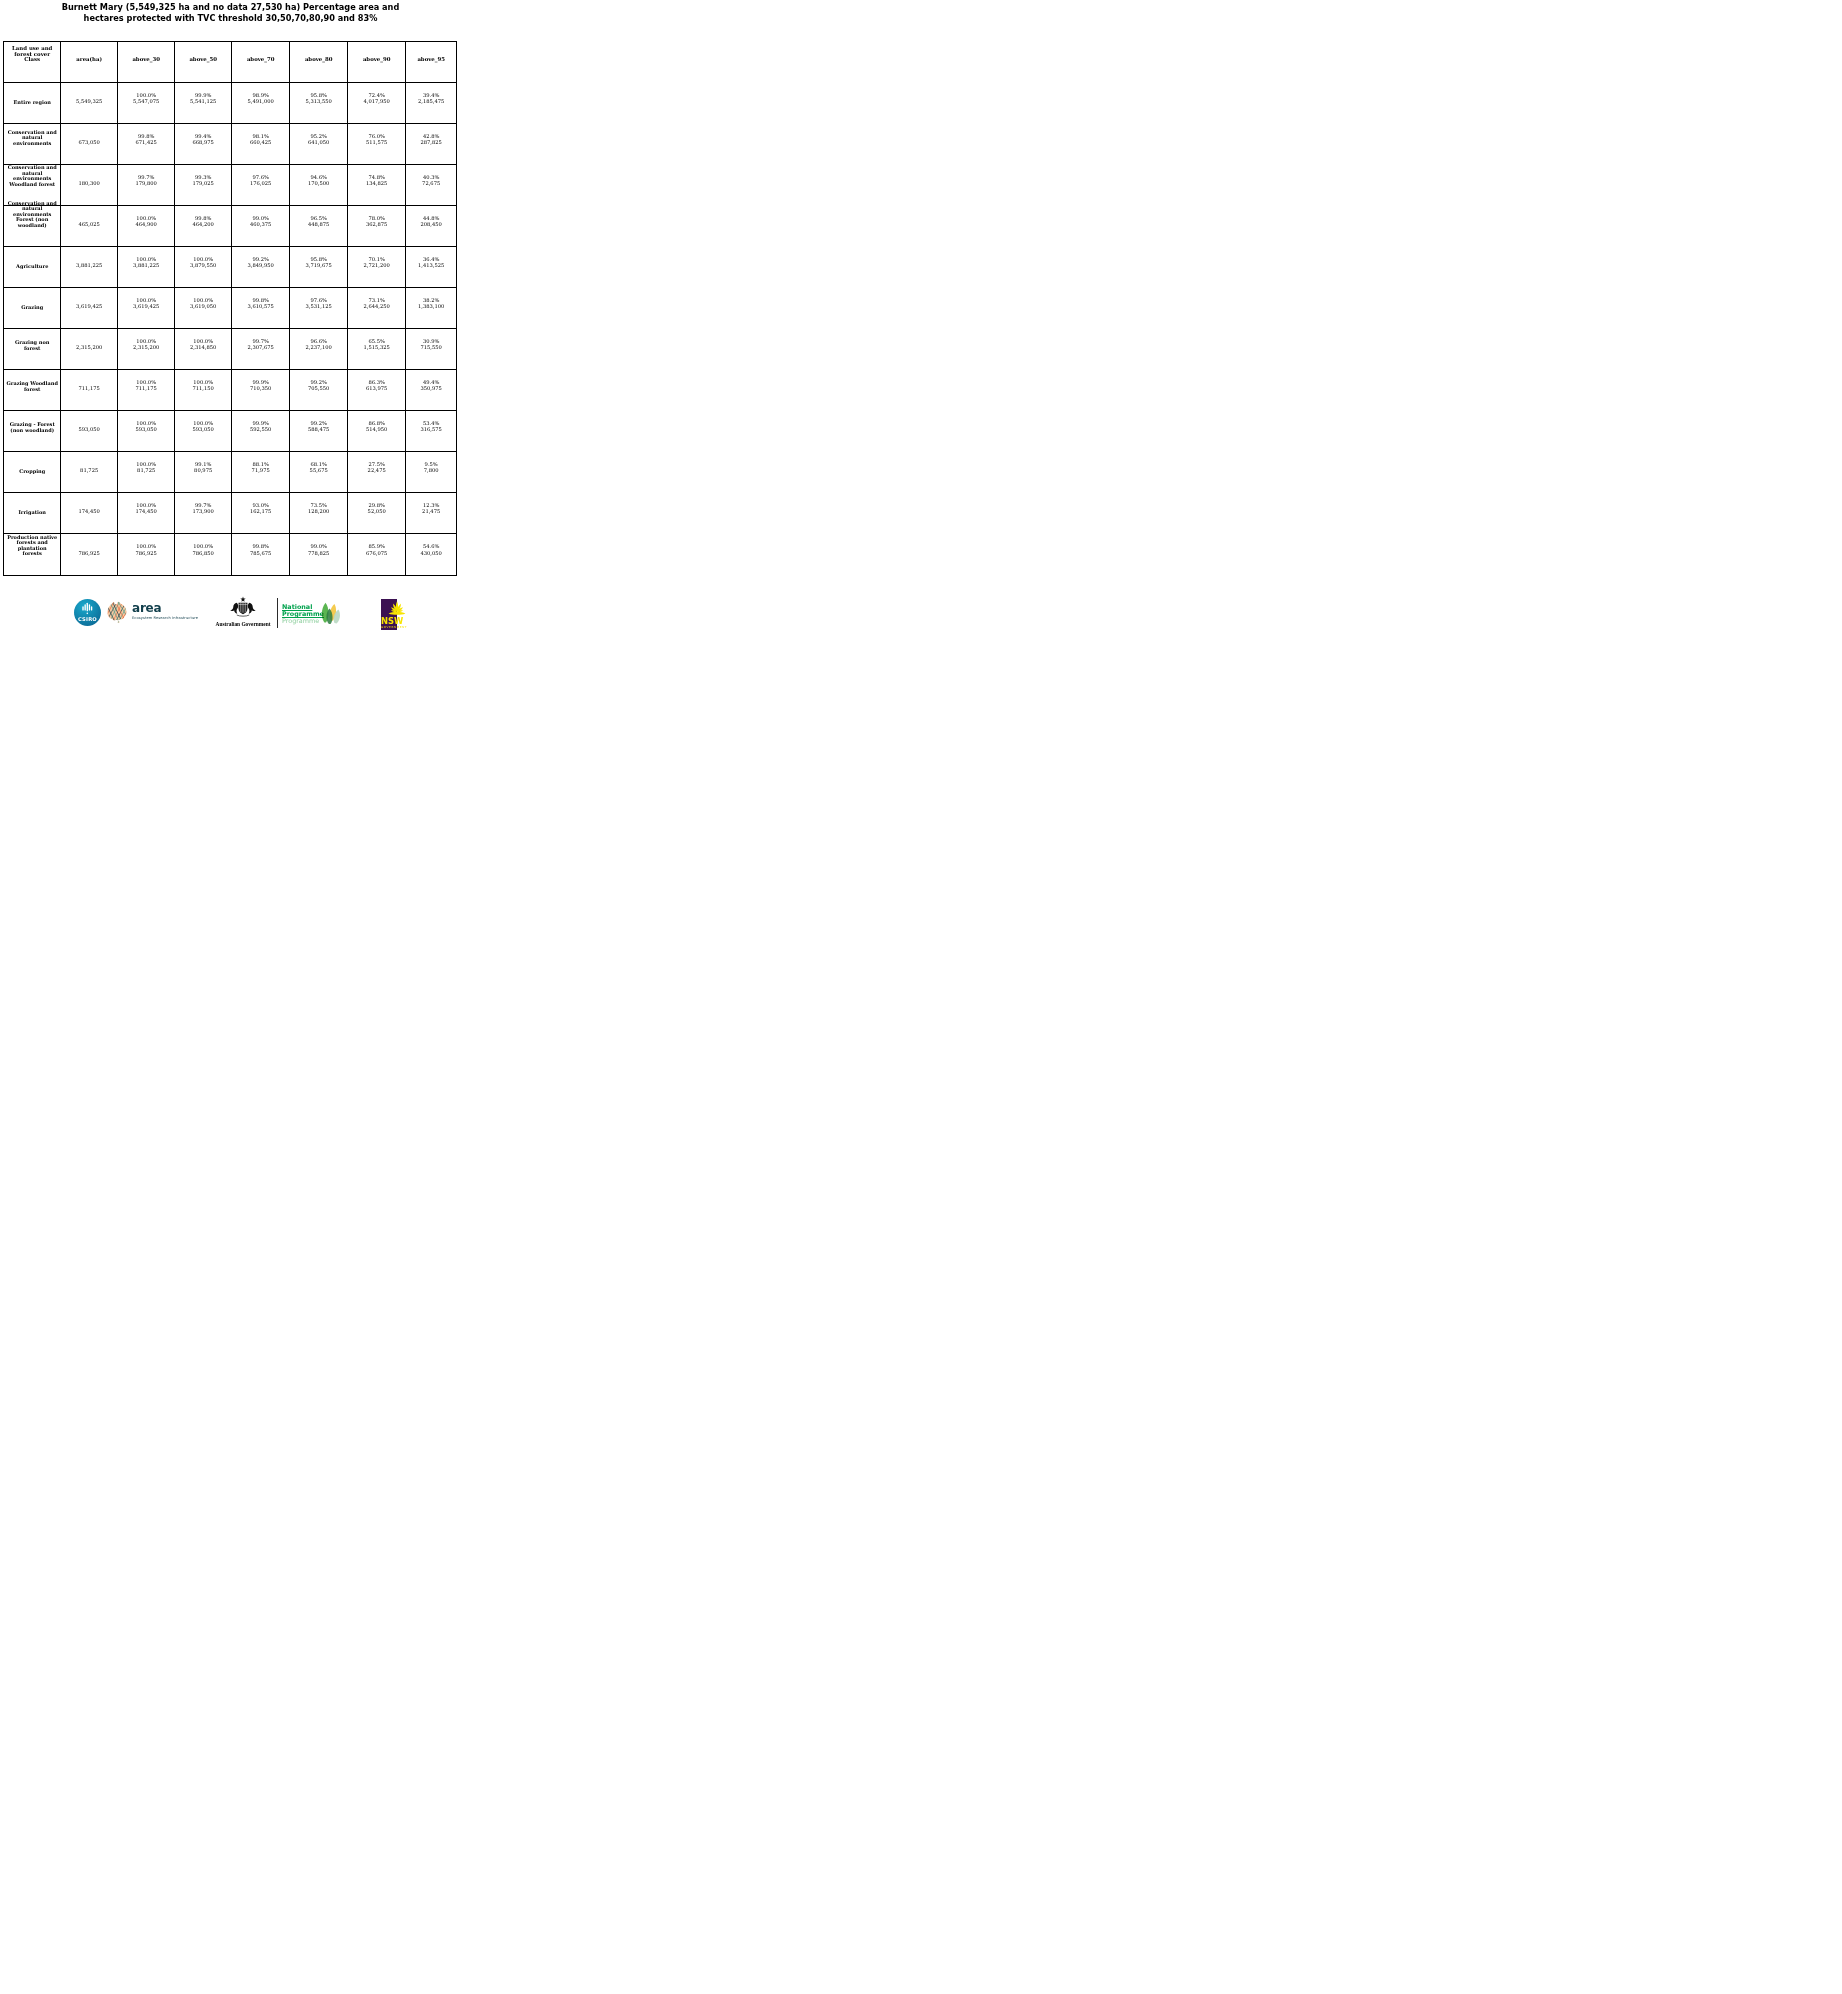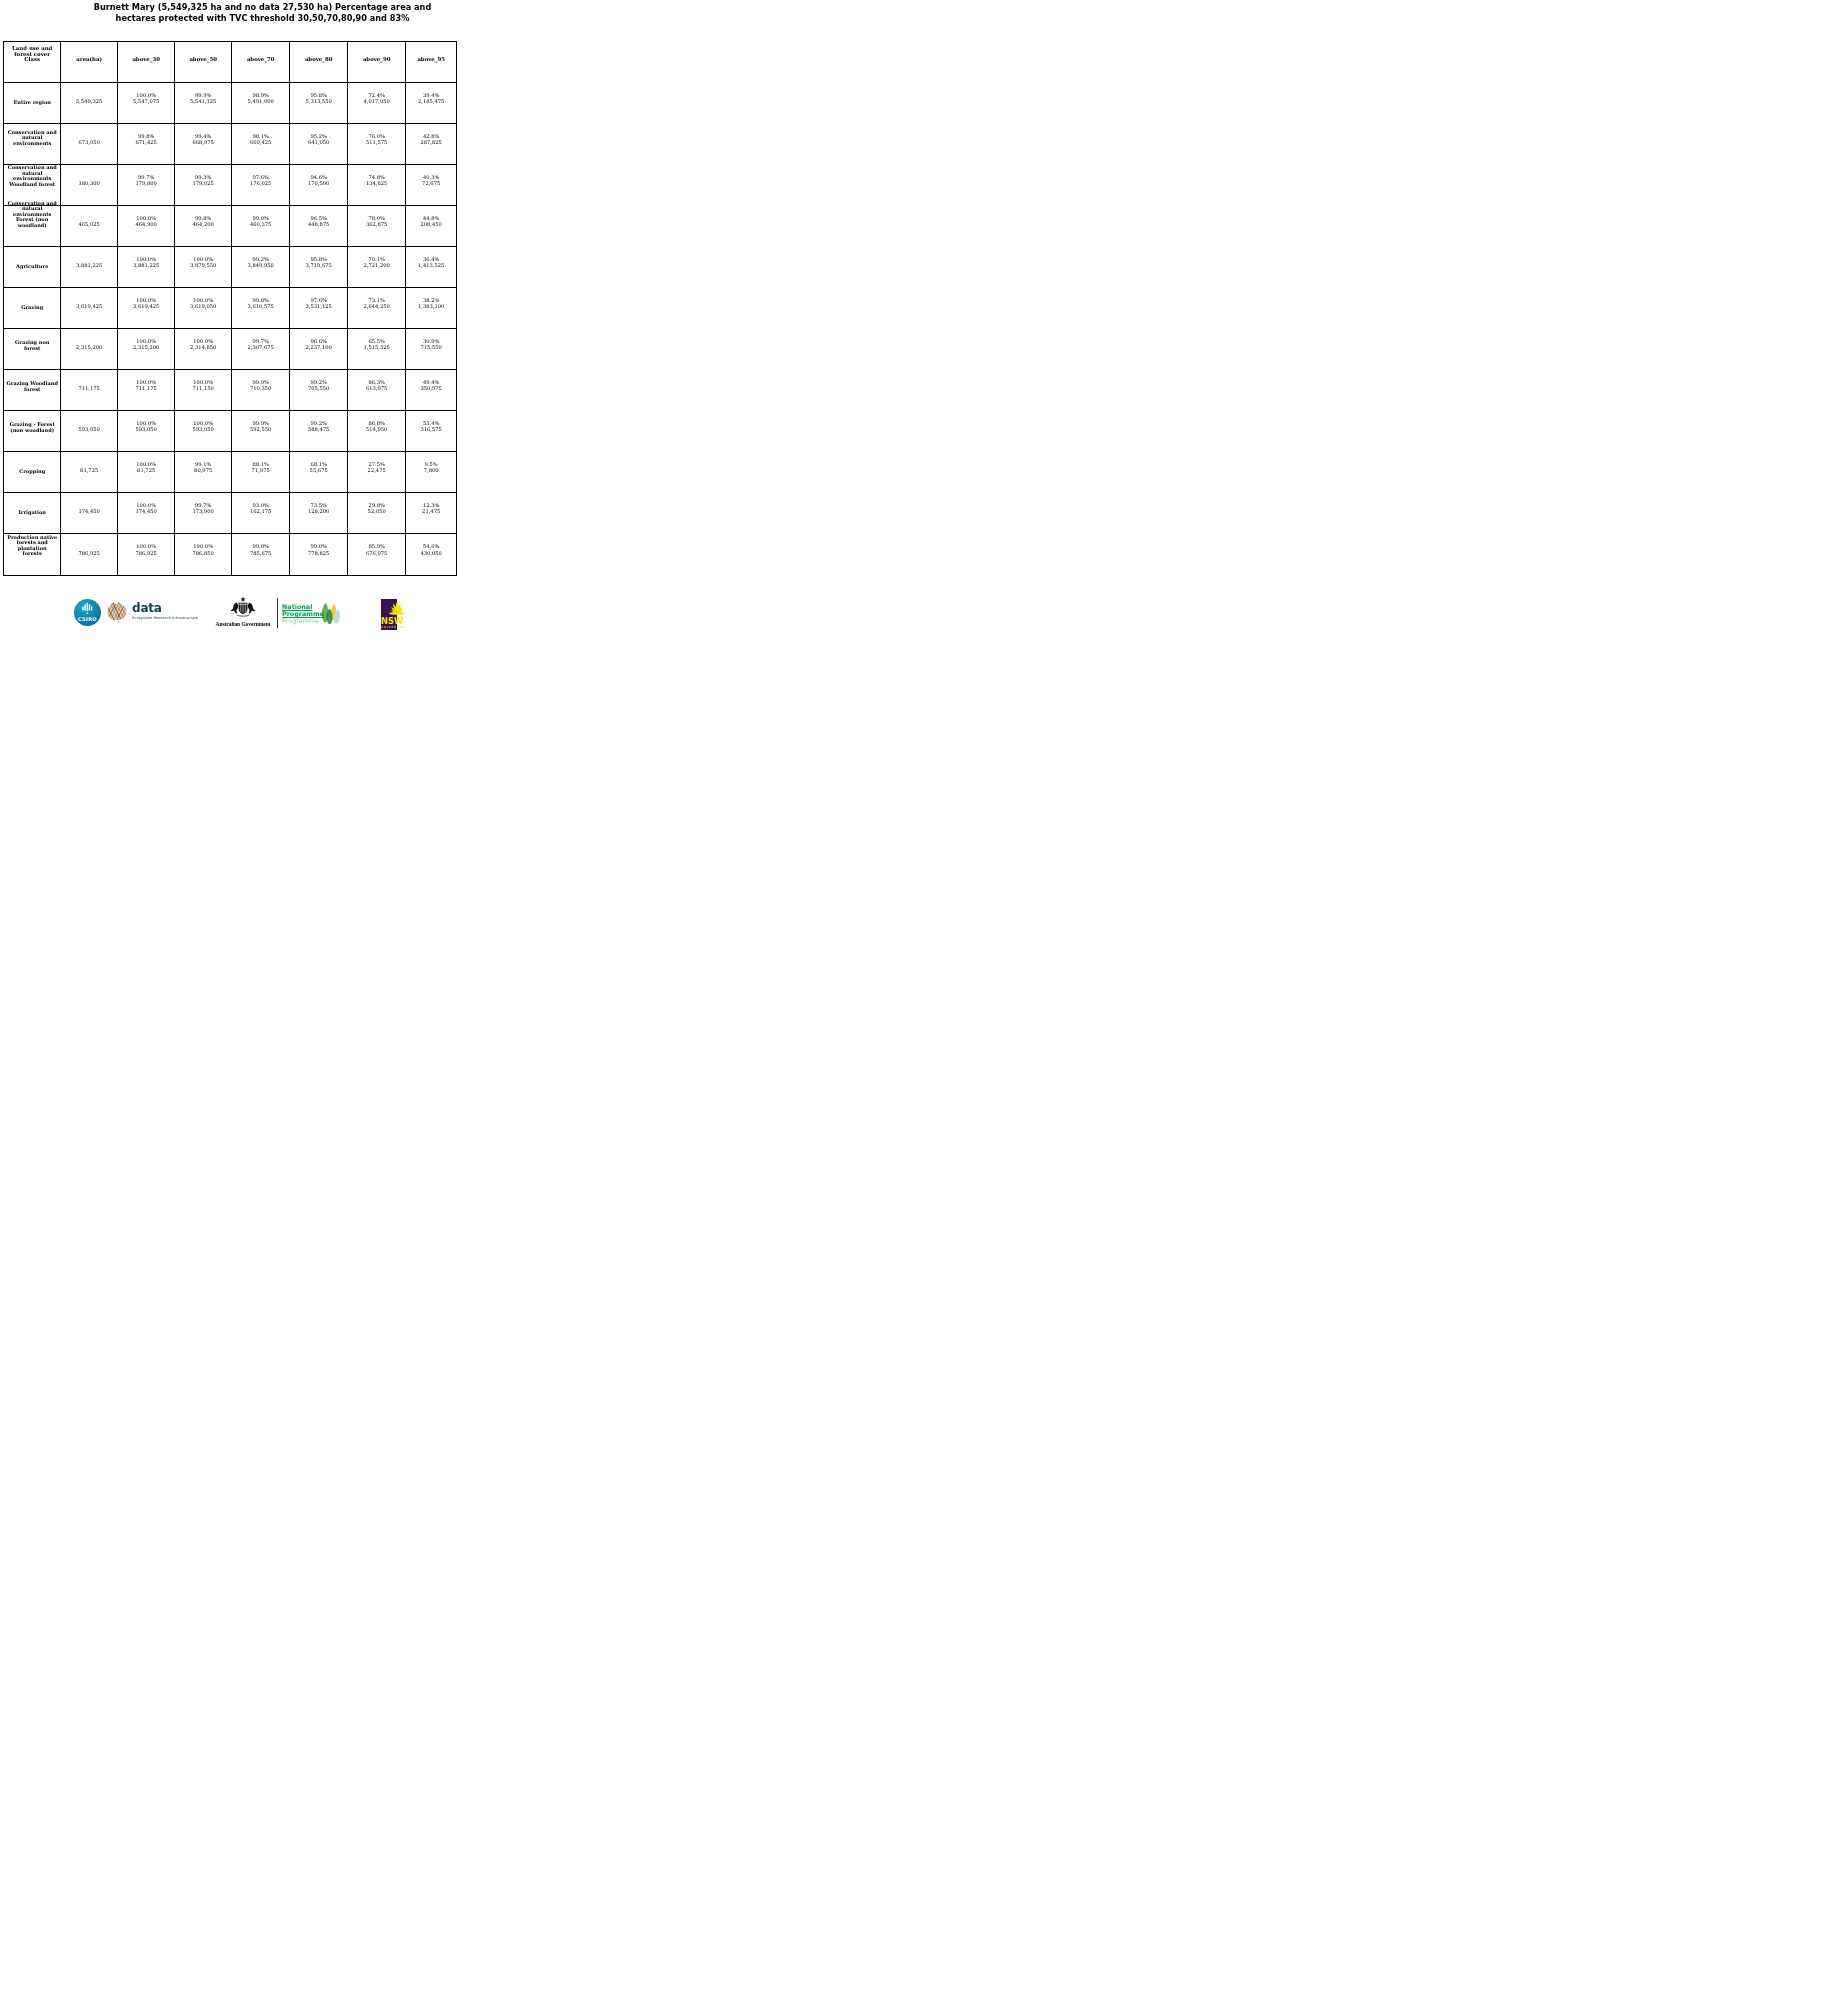--- a/index.html
+++ b/index.html
@@ -1,21 +1,21 @@
 <!DOCTYPE html>
 <html style="--csiro_teal_light: #18a9cc; --csiro_teal_dark: #0d6f9a; --tern_dark_teal: #123f4c; --landcare_green: #00a24d; --landcare_light_green: #8fcf9f; --nsw_purple: #3b1152; --nsw_yellow: #f7e400; --table_border: #000000;font-size:6.4px"><head>
 <meta charset="utf-8">
 <style>
   html,body{margin:0;padding:0;background:#ffffff;}
   #page{position:relative;width:461px;height:630px;background:#fff;overflow:hidden;
         font-family:"DejaVu Serif","Liberation Serif",serif;color:#000;}
   
   #title{position:absolute;top:2px;left:0;width:100%;text-align:center;
          font-family:"DejaVu Sans","Liberation Sans",sans-serif;
-         font-weight:bold;font-size:8.2px;line-height:10.8px;margin-left:32px;}
+         font-weight:bold;font-size:8.2px;line-height:10.8px;}
   
   #grid{position:absolute;left:3.2px;top:41px;display:grid;
         grid-template-rows:41px 41px 41px 41px 41px 41px 41px 41px 41px 41px 41px 41px 41px;
         border:0.4px solid #000;border-bottom-width:1.2px;background:#fff;}
   .cell{position:relative;border-right:0.4px solid #000;border-bottom:0.4px solid #000;background:transparent;}
   .cell:nth-child(8n){border-right:none;}
   .lastrow{border-bottom:none;}
   .anchor{position:absolute;left:0.8px;right:0.8px;bottom:45%;text-align:center;white-space:pre-line;z-index:2;}
   .header .anchor{bottom:48%;font-weight:bold;font-size:5.4px;line-height:5.6px;}
   .klass .anchor{font-weight:bold;font-size:5px;line-height:5.4px;}
@@ -421,21 +421,21 @@
       <path d="M25,8 L60,85" stroke="#4f9a8d"></path>
       <path d="M34,6 L70,82" stroke="#13404c"></path>
       <path d="M44,4 L80,74" stroke="#e4643c"></path>
       <path d="M15,25 L48,92" stroke="#13404c"></path>
       <path d="M55,6 L88,60" stroke="#4f9a8d"></path>
       <path d="M8,45 L38,94" stroke="#e4643c"></path>
     </g>
   </svg>
 
   <div id="terntext" class="abs">
-    <div class="big">data</div>
+    <div class="big">area</div>
     <div class="sub">Ecosystem Research Infrastructure</div>
   </div>
 
   <div id="ausgov" class="abs">
     <svg viewBox="0 0 160 104" width="38" height="23">
       <g fill="#111111">
         <polygon points="80,2 83,11 92,11 85,17 87,26 80,21 73,26 75,17 68,11 77,11"></polygon>
         <path d="M60,30 h40 v28 c0,13 -9,20 -20,25 c-11,-5 -20,-12 -20,-25 Z"></path>
         <path d="M52,30 C42,30 36,40 36,50 C36,58 30,64 22,66 C28,70 36,68 40,64 C40,72 46,78 54,80 C50,72 50,64 54,58 C60,50 60,38 52,30 Z"></path>
         <path d="M108,30 C118,30 124,40 124,50 C124,58 130,64 138,66 C132,70 124,68 120,64 C120,72 114,78 106,80 C110,72 110,64 106,58 C100,50 100,38 108,30 Z"></path>

